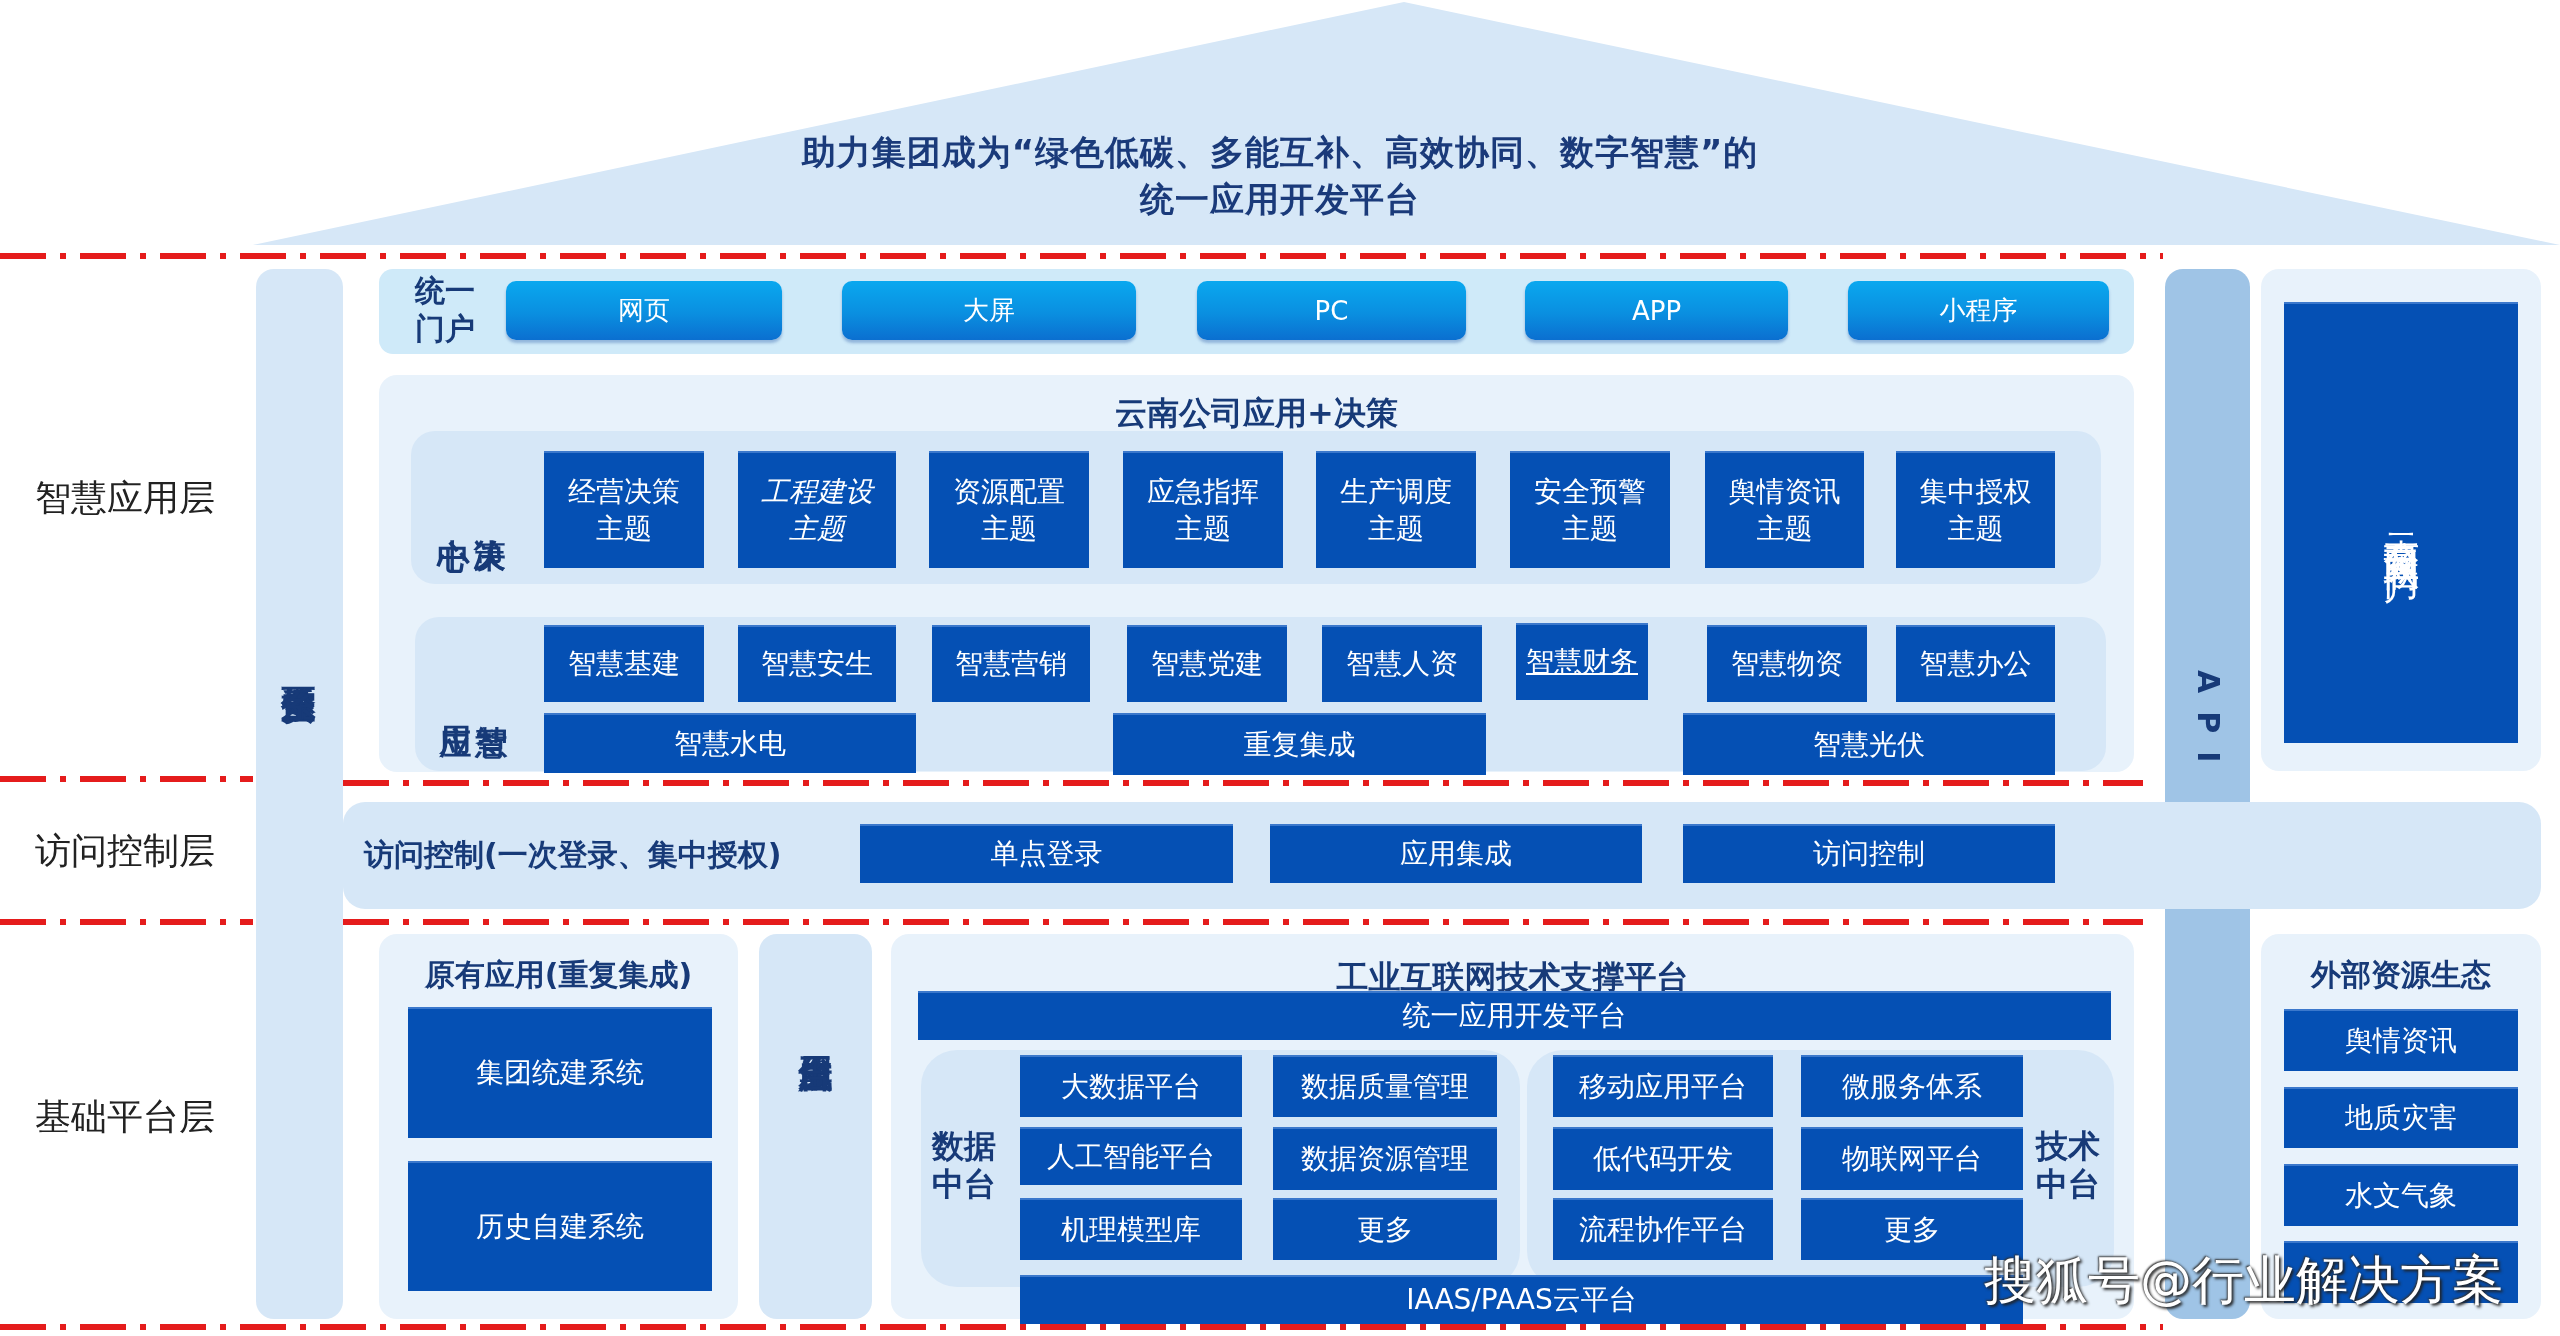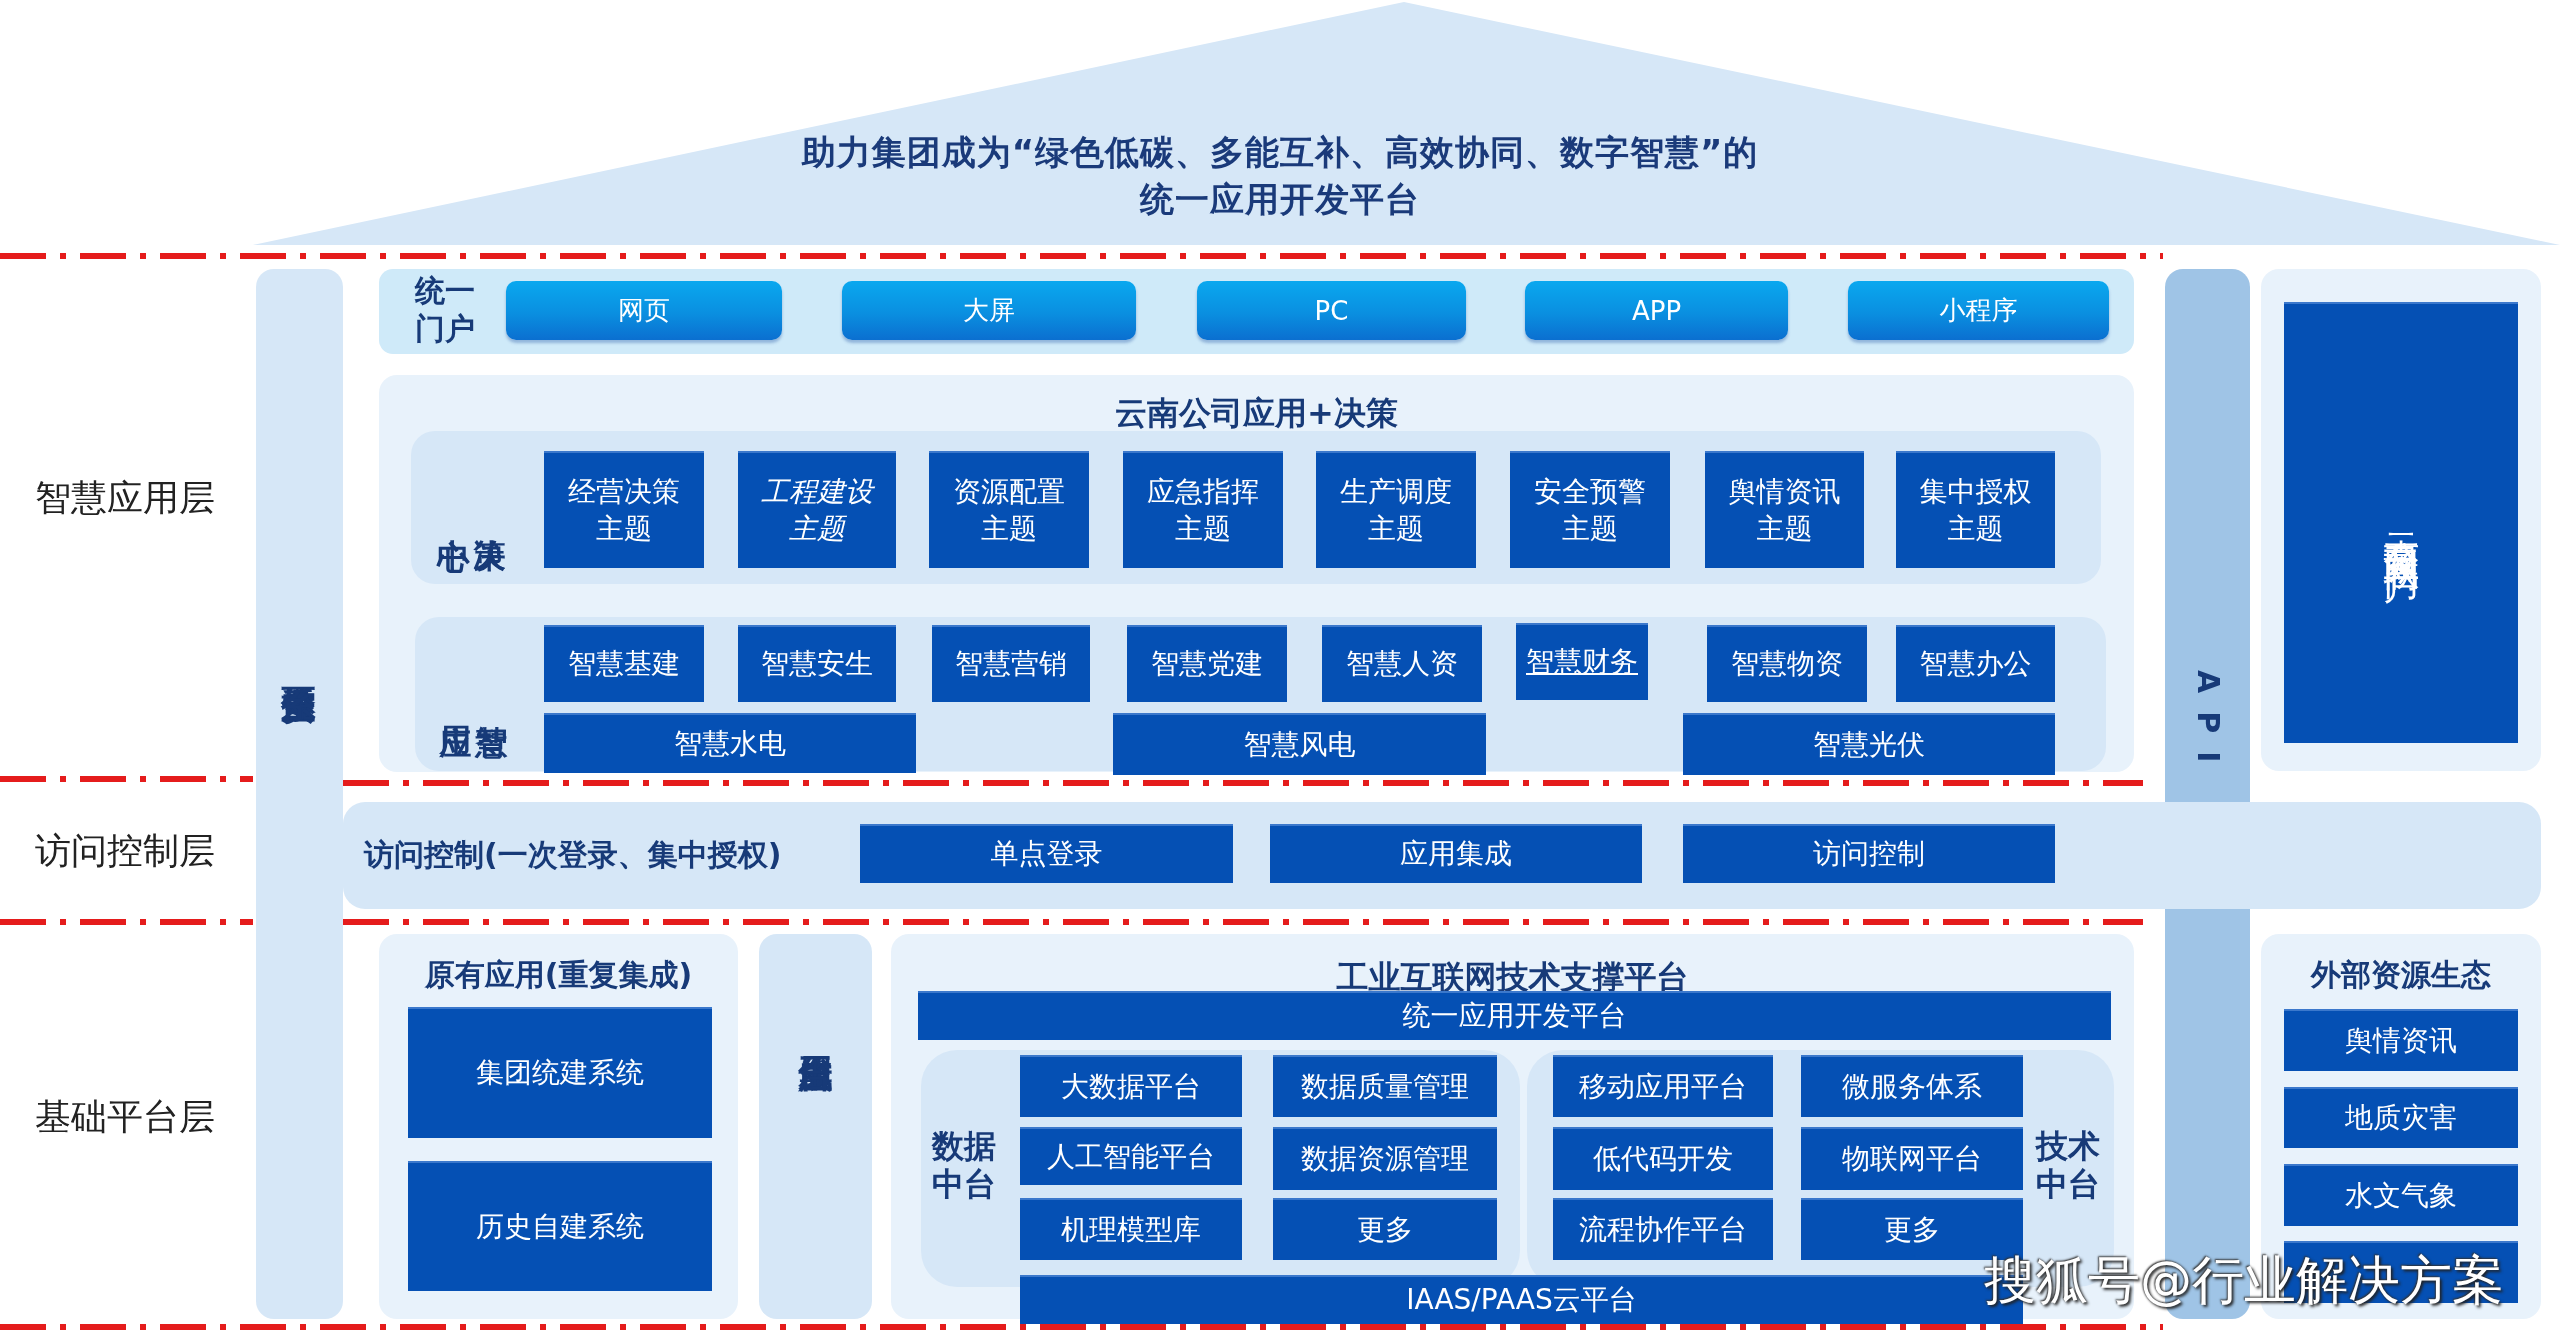--- a/index.html
+++ b/index.html
@@ -109,21 +109,21 @@
 <div class="dark-label" style="left: 438px; top: 660px; width: auto; font-size: 32px; line-height: 36px; text-align: center; writing-mode: vertical-rl; height: 80px;">智慧<br>应用</div>
 <div class="box" style="left:544px; top:625px; width:160px; height:77px;">智慧基建</div>
 <div class="box" style="left:738px; top:625px; width:158px; height:77px;">智慧安生</div>
 <div class="box" style="left:932px; top:625px; width:158px; height:77px;">智慧营销</div>
 <div class="box" style="left:1127px; top:625px; width:160px; height:77px;">智慧党建</div>
 <div class="box" style="left:1322px; top:625px; width:160px; height:77px;">智慧人资</div>
 <div class="box" style="left:1516px; top:623px; width:132px; height:77px;text-decoration:underline;">智慧财务</div>
 <div class="box" style="left:1707px; top:625px; width:160px; height:77px;">智慧物资</div>
 <div class="box" style="left:1896px; top:625px; width:159px; height:77px;">智慧办公</div>
 <div class="box" style="left:544px; top:713px; width:372px; height:60px;">智慧水电</div>
-<div class="box" style="left:1113px; top:713px; width:373px; height:62px;">智慧风电</div>
+<div class="box" style="left:1113px; top:713px; width:373px; height:62px;">重复集成</div>
 <div class="box" style="left:1683px; top:713px; width:372px; height:62px;">智慧光伏</div>
 
 <div class="pill" style="left:2165px; top:269px; width:85px; height:1050px; background:#9fc4e6;"></div>
 <div class="dark-label" style="left:2180px; top:670px; width:56px; font-size:30px; text-align:center; line-height:44px;">
   <div style="writing-mode:vertical-rl; text-orientation:sideways; margin:0 auto; letter-spacing:18px;">API</div>
   <div class="vtext" style="margin:6px auto 0; font-size:32px; line-height:40px;">服务网关</div>
 </div>
 
 <div class="pill paler" style="left:2261px; top:269px; width:280px; height:502px;"></div>
 <div class="box" style="left:2284px; top:302px; width:234px; height:441px; font-size:36px;">

